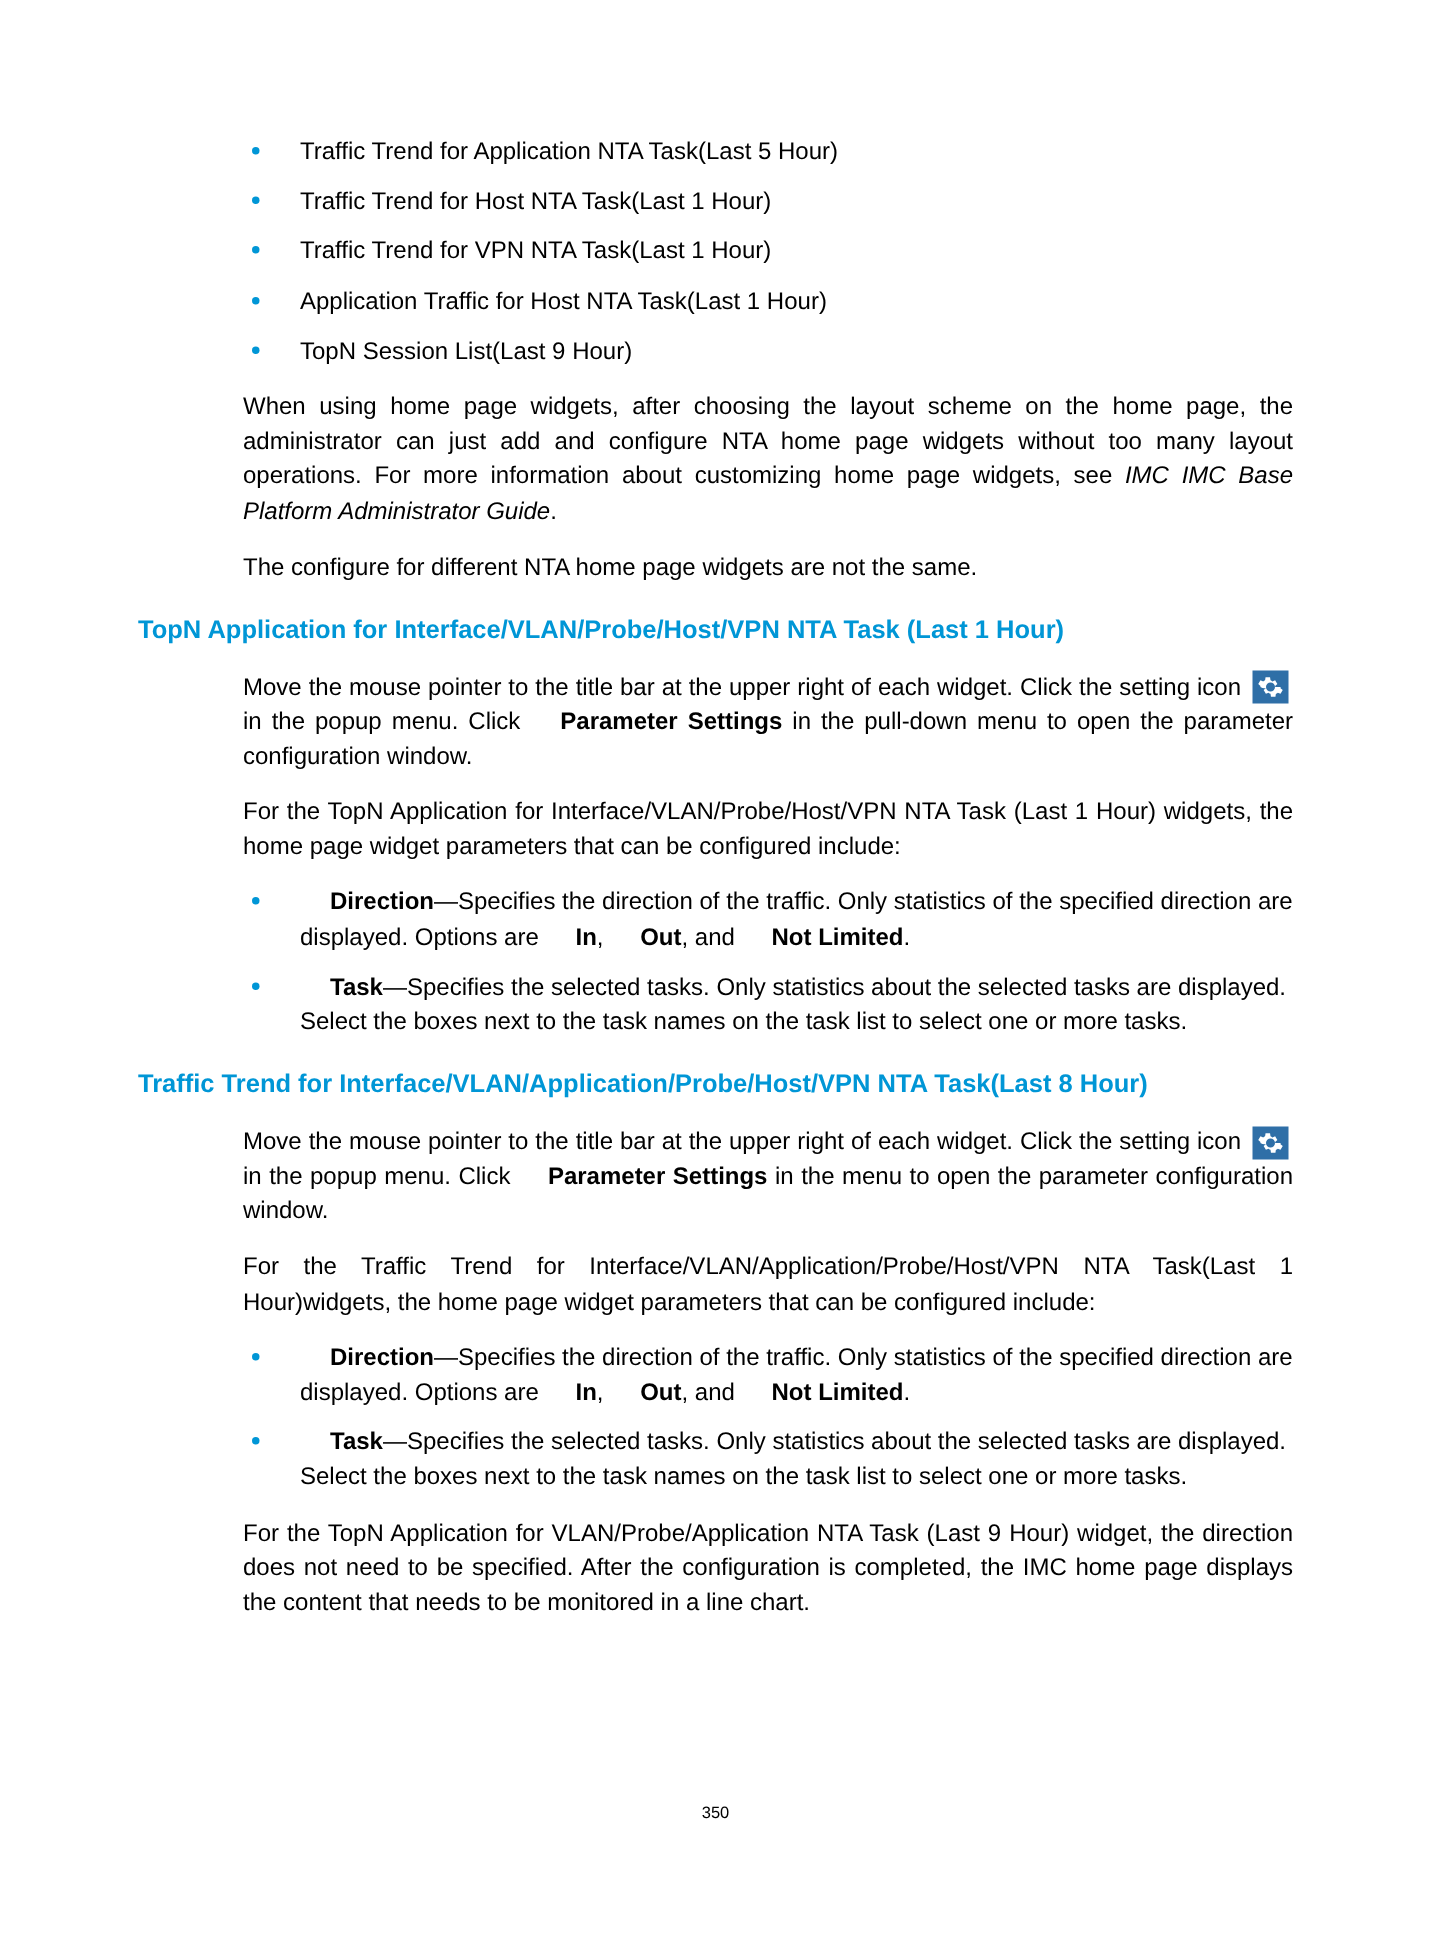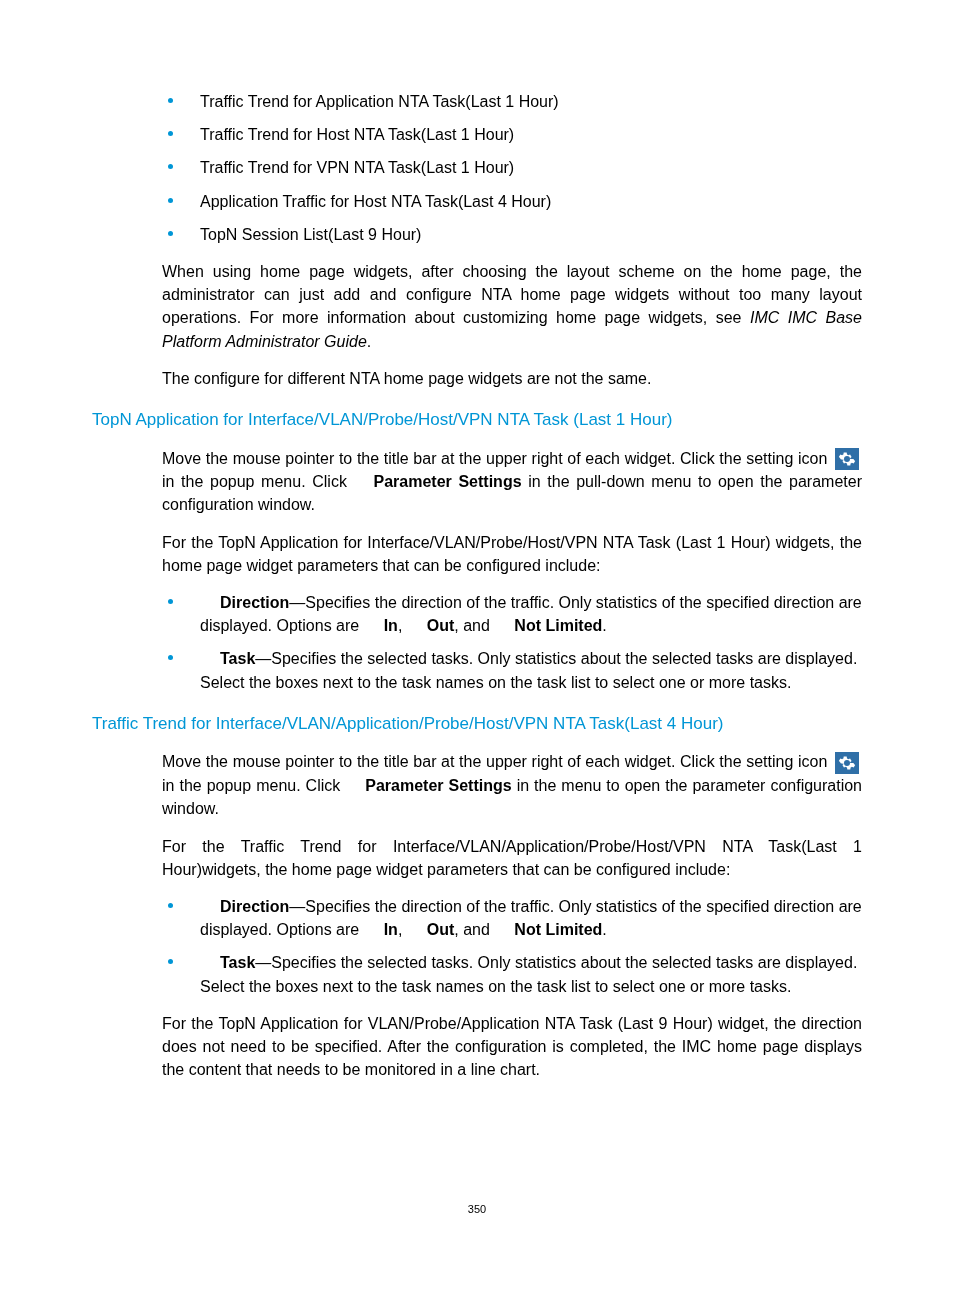--- a/index.html
+++ b/index.html
@@ -44,21 +44,21 @@
     font-family: Arial, Helvetica, sans-serif;
     font-weight: 400;
     font-size: 33px;
     color: #0096d6;
     margin: 24px 0 18px 0;
     letter-spacing: 0.2px;
   }
   h2.subhead {
     font-family: Arial, Helvetica, sans-serif;
     font-size: 17px;
-    font-weight: 400;
+    font-weight: 700;
     color: #0096d6;
     margin: 18px 0 14px 0;
   }
   .gear-icon {
     display: inline-block;
     width: 24px;
     height: 22px;
     background: #2f6fa7;
     vertical-align: middle;
     position: relative;
@@ -75,24 +75,24 @@
     left: 0;
   }
 </style>
 </head>
 <body>
 
 <div class="page">
 
   <div class="indent-body">
     <ul class="bullets">
-      <li><span>Traffic Trend for Application NTA Task(Last 1 Hour)</span></li>
+      <li><span>Traffic Trend for Application NTA Task(Last 5 Hour)</span></li>
       <li><span>Traffic Trend for Host NTA Task(Last 1 Hour)</span></li>
       <li><span>Traffic Trend for VPN NTA Task(Last 1 Hour)</span></li>
-      <li><span>Application Traffic for Host NTA Task(Last 4 Hour)</span></li>
+      <li><span>Application Traffic for Host NTA Task(Last 1 Hour)</span></li>
       <li><span>TopN Session List(Last 9 Hour)</span></li>
     </ul>
 
     <p class="para">
       <span>When using home page widgets, after choosing the layout scheme on the home page, the administrator can just add and configure NTA home page widgets without too many layout operations. For more information about customizing home page widgets, see </span><span class="italic">IMC IMC Base Platform Administrator Guide</span><span>.</span>
     </p>
   </div>
 
 
   <div class="indent-body">
@@ -114,21 +114,21 @@
       <li>
         <span class="bold">Direction</span><span>—Specifies the direction of the traffic. Only statistics of the specified direction are displayed. Options are </span><span class="bold">In</span><span>, </span><span class="bold">Out</span><span>, and </span><span class="bold">Not Limited</span><span>.</span>
       </li>
       <li>
         <span class="bold">Task</span><span>—Specifies the selected tasks. Only statistics about the selected tasks are displayed. Select the boxes next to the task names on the task list to select one or more tasks.</span>
       </li>
     </ul>
 
   </div>
 
-  <h2 class="subhead">Traffic Trend for Interface/VLAN/Application/Probe/Host/VPN NTA Task(Last 4 Hour)</h2>
+  <h2 class="subhead">Traffic Trend for Interface/VLAN/Application/Probe/Host/VPN NTA Task(Last 8 Hour)</h2>
 
   <div class="indent-body">
     <p class="para">
       <span>Move the mouse pointer to the title bar at the upper right of each widget. Click the setting icon </span><span class="gear-icon"><svg width="18" height="18" viewBox="0 0 24 24">
             <path fill="#fff" d="M12 8a4 4 0 1 0 0 8 4 4 0 0 0 0-8zm9 4a7 7 0 0 1-.1 1l2 1.6-2 3.4-2.4-1a7 7 0 0 1-1.7 1l-.4 2.6h-4l-.4-2.6a7 7 0 0 1-1.7-1l-2.4 1-2-3.4 2-1.6A7 7 0 0 1 3 12a7 7 0 0 1 .1-1l-2-1.6 2-3.4 2.4 1a7 7 0 0 1 1.7-1l.4-2.6h4l.4 2.6a7 7 0 0 1 1.7 1l2.4-1 2 3.4-2 1.6c0 .3.1.7.1 1z"></path>
           </svg></span><span> in the popup menu. Click </span><span class="bold">Parameter Settings</span><span> in the menu to open the parameter configuration window.</span>
     </p>
 
     <p class="para">For the Traffic Trend for Interface/VLAN/Application/Probe/Host/VPN NTA Task(Last 1 Hour)widgets, the home page widget parameters that can be configured include:</p>
 

